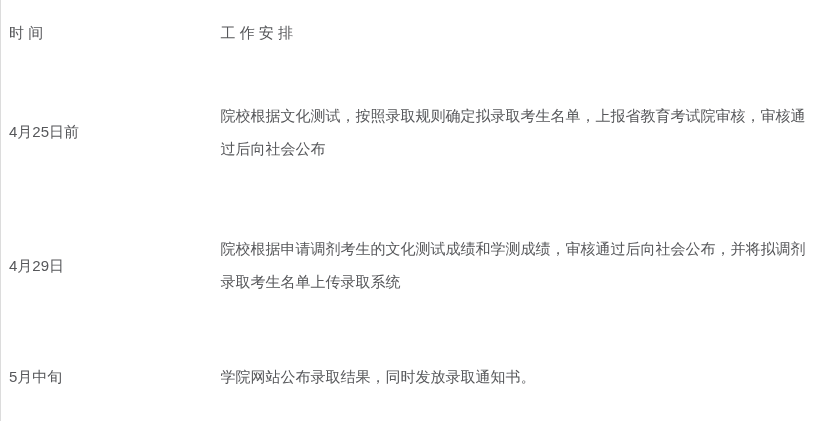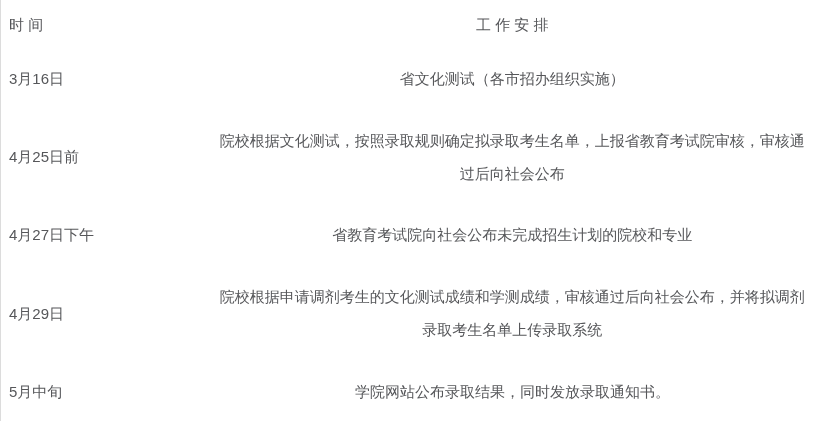--- a/index.html
+++ b/index.html
@@ -17,32 +17,32 @@
     width: 830px;
     height: 421px;
     border-collapse: collapse;
     table-layout: fixed;
     border-left: 1px solid #dcdcdc;
   }
   col.col-time { width: 204px; }
   col.col-arr  { width: 626px; }
   th, td {
     margin: 0;
-    padding: 8px;
+    padding: 16px;
     font-weight: normal;
     text-align: left;
     vertical-align: middle;
     color: #56575a;
     font-size: 15px;
     line-height: 33px;
     white-space: normal;
     word-break: break-all;
   }
   .time-cell { padding-left: 8px; }
-  .arr-cell  { padding-right: 18px; text-align: center; }
+  .arr-cell  { padding-right: 18px; }
   
   tr.r-head { height: 28px; }
   tr.r0  { height: 29px; }
   tr.r1  { height: 28px; }
   tr.r2  { height: 28px; }
   tr.r3  { height: 28px; }
   tr.r4  { height: 29px; }
   tr.r5  { height: 65px; }
   tr.r6  { height: 36px; }
   tr.r7  { height: 44px; }
@@ -57,31 +57,23 @@
     <col class="col-time">
     <col class="col-arr">
   </colgroup>
   <thead>
     <tr class="r-head">
       <th class="time-cell">时 间</th>
       <th class="arr-cell">工 作 安 排</th>
     </tr>
   </thead>
   <tbody>
-    <tr class="r3">
-      <td class="time-cell">3月16日</td>
-      <td class="arr-cell">省文化测试（各市招办组织实施）</td>
-    </tr>
     <tr class="r5">
       <td class="time-cell">4月25日前</td>
       <td class="arr-cell">院校根据文化测试，按照录取规则确定拟录取考生名单，上报省教育考试院审核，审核通过后向社会公布</td>
-    </tr>
-    <tr class="r6">
-      <td class="time-cell">4月27日下午</td>
-      <td class="arr-cell">省教育考试院向社会公布未完成招生计划的院校和专业</td>
     </tr>
     <tr class="r8">
       <td class="time-cell">4月29日</td>
       <td class="arr-cell">院校根据申请调剂考生的文化测试成绩和学测成绩，审核通过后向社会公布，并将拟调剂录取考生名单上传录取系统</td>
     </tr>
     <tr class="r9">
       <td class="time-cell">5月中旬</td>
       <td class="arr-cell">学院网站公布录取结果，同时发放录取通知书。</td>
     </tr>
   </tbody>

